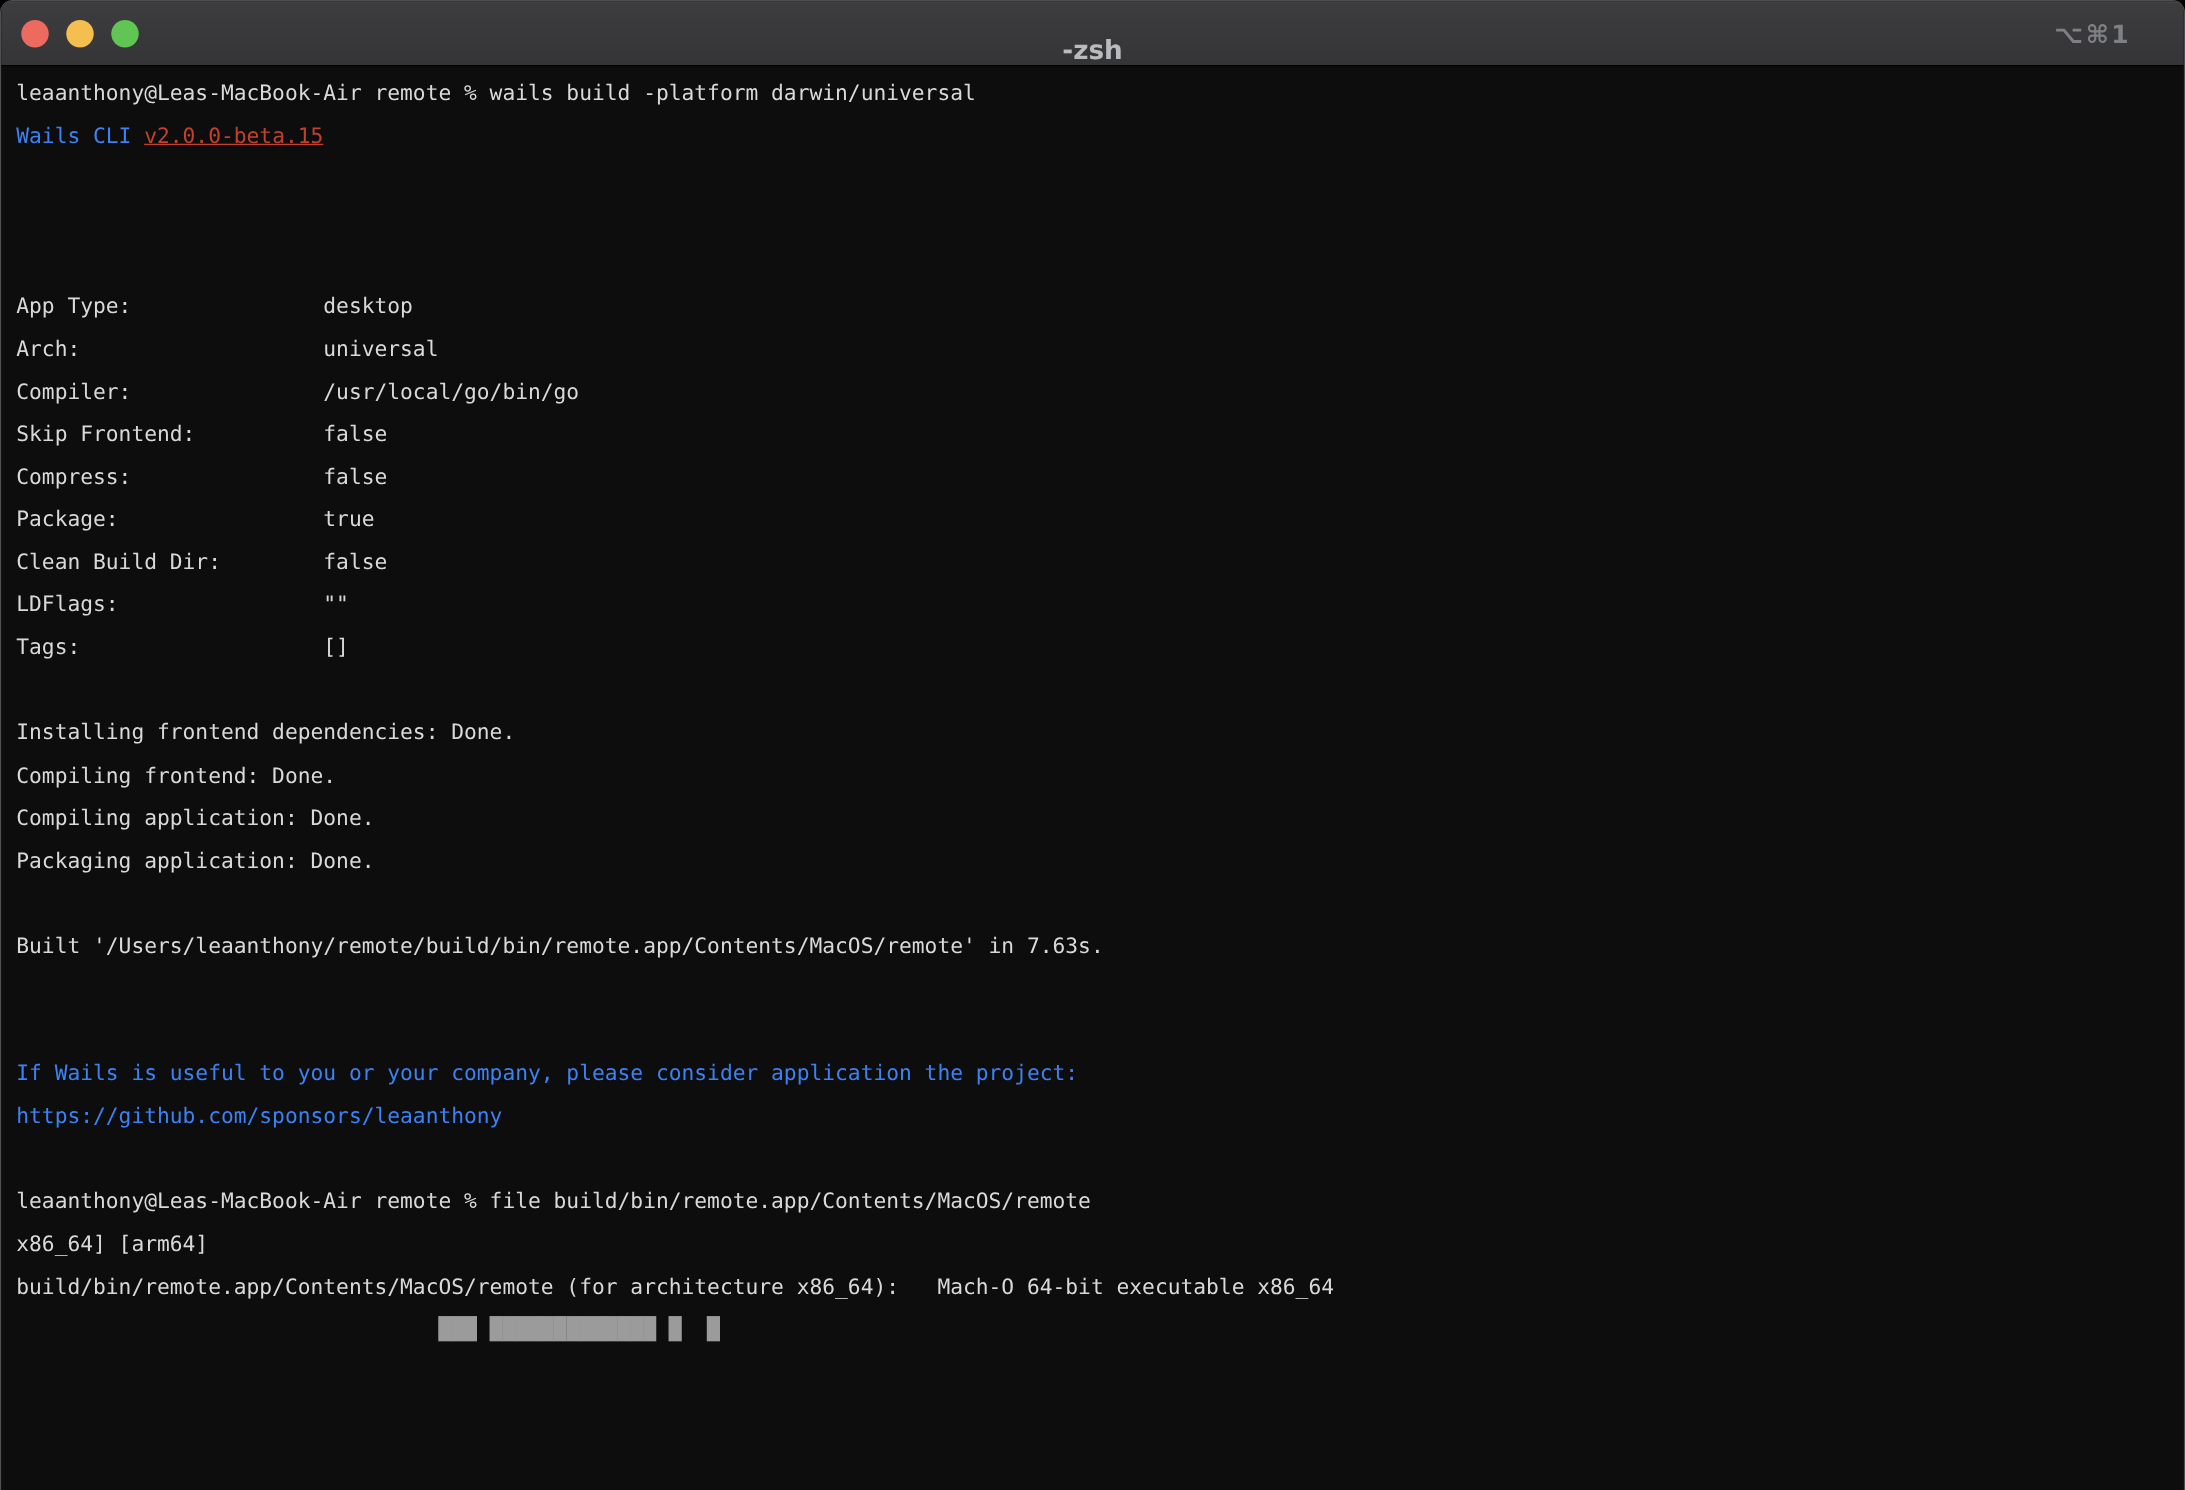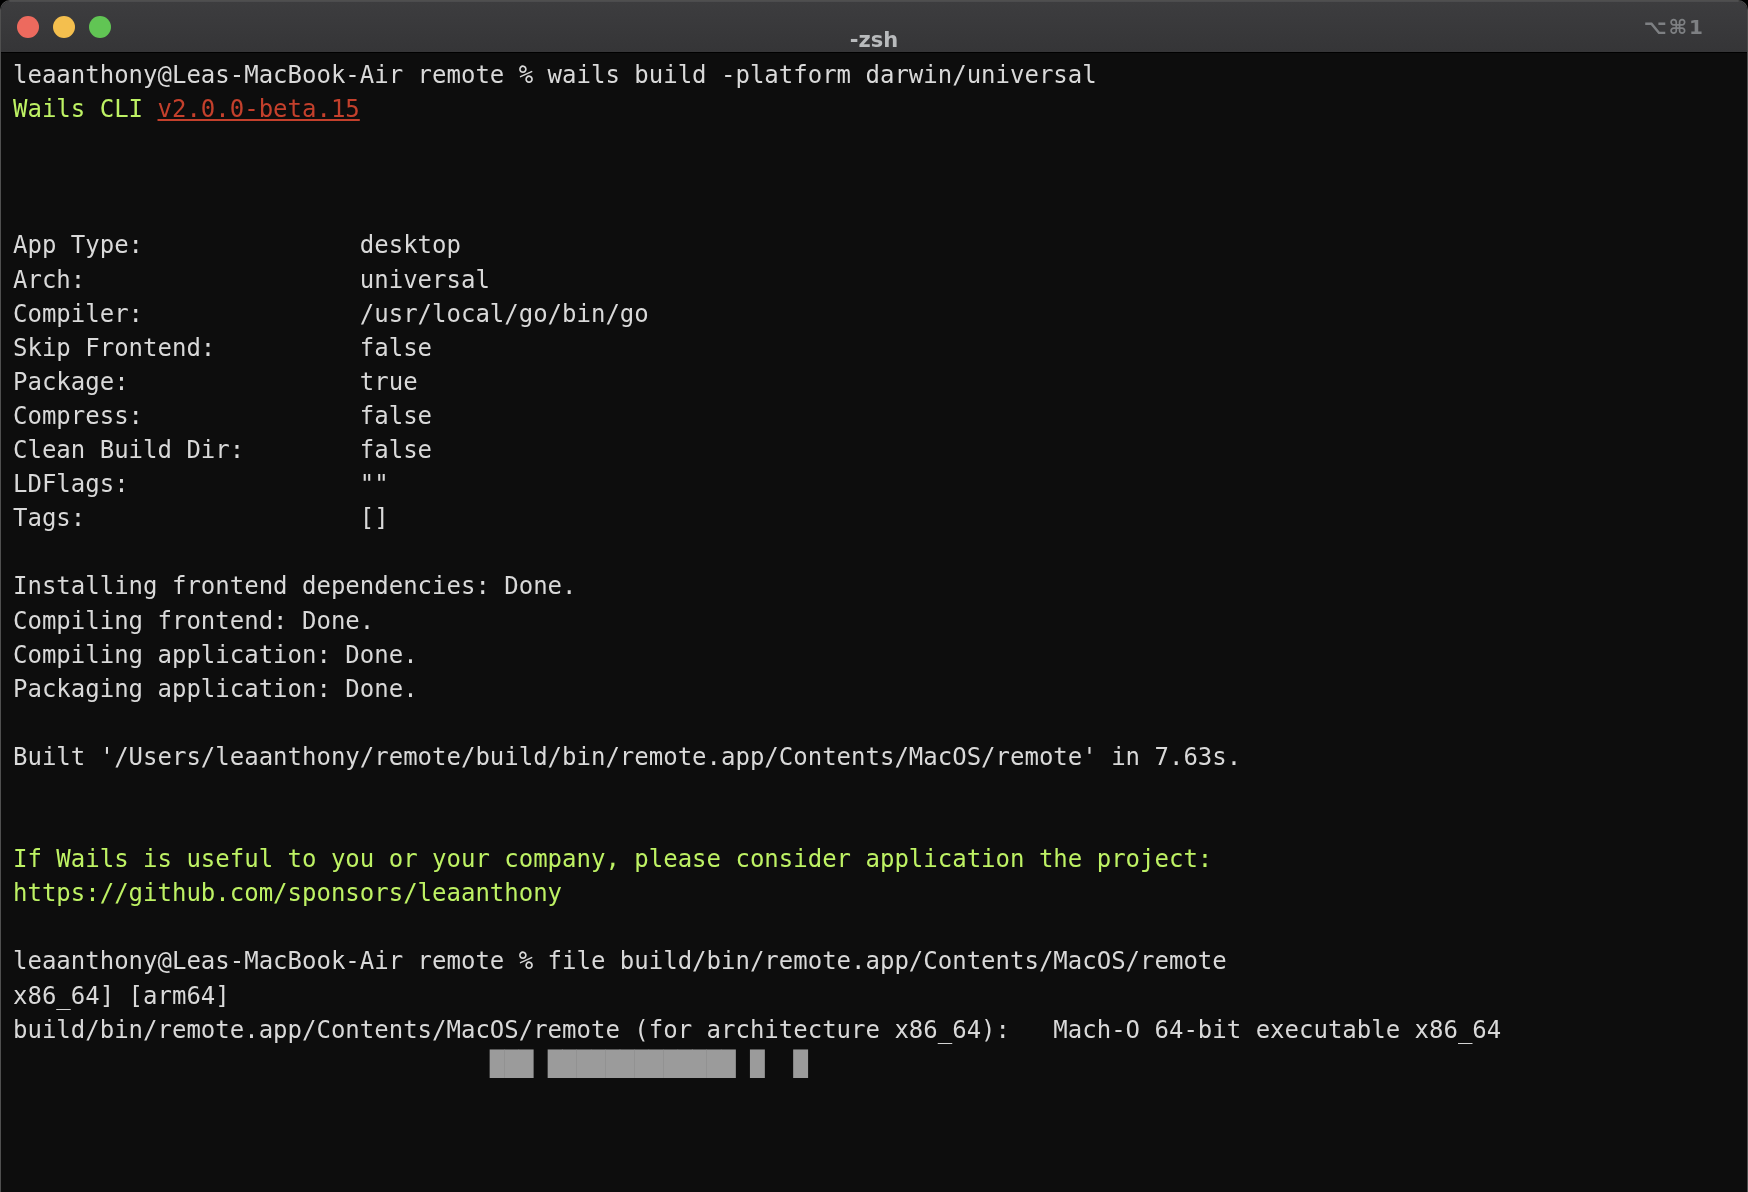--- a/index.html
+++ b/index.html
@@ -64,26 +64,26 @@
   .terminal {
     position: relative;
     height: 1140px;
     padding: 5px 0 0 12px;
     background: #0d0d0d;
     overflow: hidden;
   }
   .line {
     height: 34.1px;
     line-height: 34.1px;
-    font-size: 24px;
+    font-size: 17px;
     white-space: pre;
     color: #d9d9d9;
   }
   .c-default { color: #d9d9d9; }
-  .c-yellow  { color: #bef264; text-align: right; }
+  .c-yellow  { color: #3b82f6; text-align: right; }
   .c-red     { color: #c4402c; text-decoration: underline; }
   .c-dim     { color: #9b9b9b; }
   .c-cursor  {
     background: #c2c2c2;
     color: transparent;
     padding: 2px 0 3px 0;
   }
 </style>
 </head>
 <body>
@@ -103,22 +103,22 @@
   <div class="terminal">
       <div class="line"><span class="c-default">leaanthony@Leas-MacBook-Air remote % wails build -platform darwin/universal</span></div>
       <div class="line"><span class="c-yellow">Wails CLI </span><span class="c-red">v2.0.0-beta.15</span></div>
       <div class="line"></div>
       <div class="line"></div>
       <div class="line"></div>
       <div class="line"><span class="c-default">App Type:               desktop</span></div>
       <div class="line"><span class="c-default">Arch:                   universal</span></div>
       <div class="line"><span class="c-default">Compiler:               /usr/local/go/bin/go</span></div>
       <div class="line"><span class="c-default">Skip Frontend:          false</span></div>
+      <div class="line"><span class="c-default">Compress:               false</span></div>
       <div class="line"><span class="c-default">Package:                true</span></div>
-      <div class="line"><span class="c-default">Compress:               false</span></div>
       <div class="line"><span class="c-default">Clean Build Dir:        false</span></div>
       <div class="line"><span class="c-default">LDFlags:                ""</span></div>
       <div class="line"><span class="c-default">Tags:                   []</span></div>
       <div class="line"></div>
       <div class="line"><span class="c-default">Installing frontend dependencies: Done.</span></div>
       <div class="line"><span class="c-default">Compiling frontend: Done.</span></div>
       <div class="line"><span class="c-default">Compiling application: Done.</span></div>
       <div class="line"><span class="c-default">Packaging application: Done.</span></div>
       <div class="line"></div>
       <div class="line"><span class="c-default">Built '/Users/leaanthony/remote/build/bin/remote.app/Contents/MacOS/remote' in 7.63s.</span></div>

